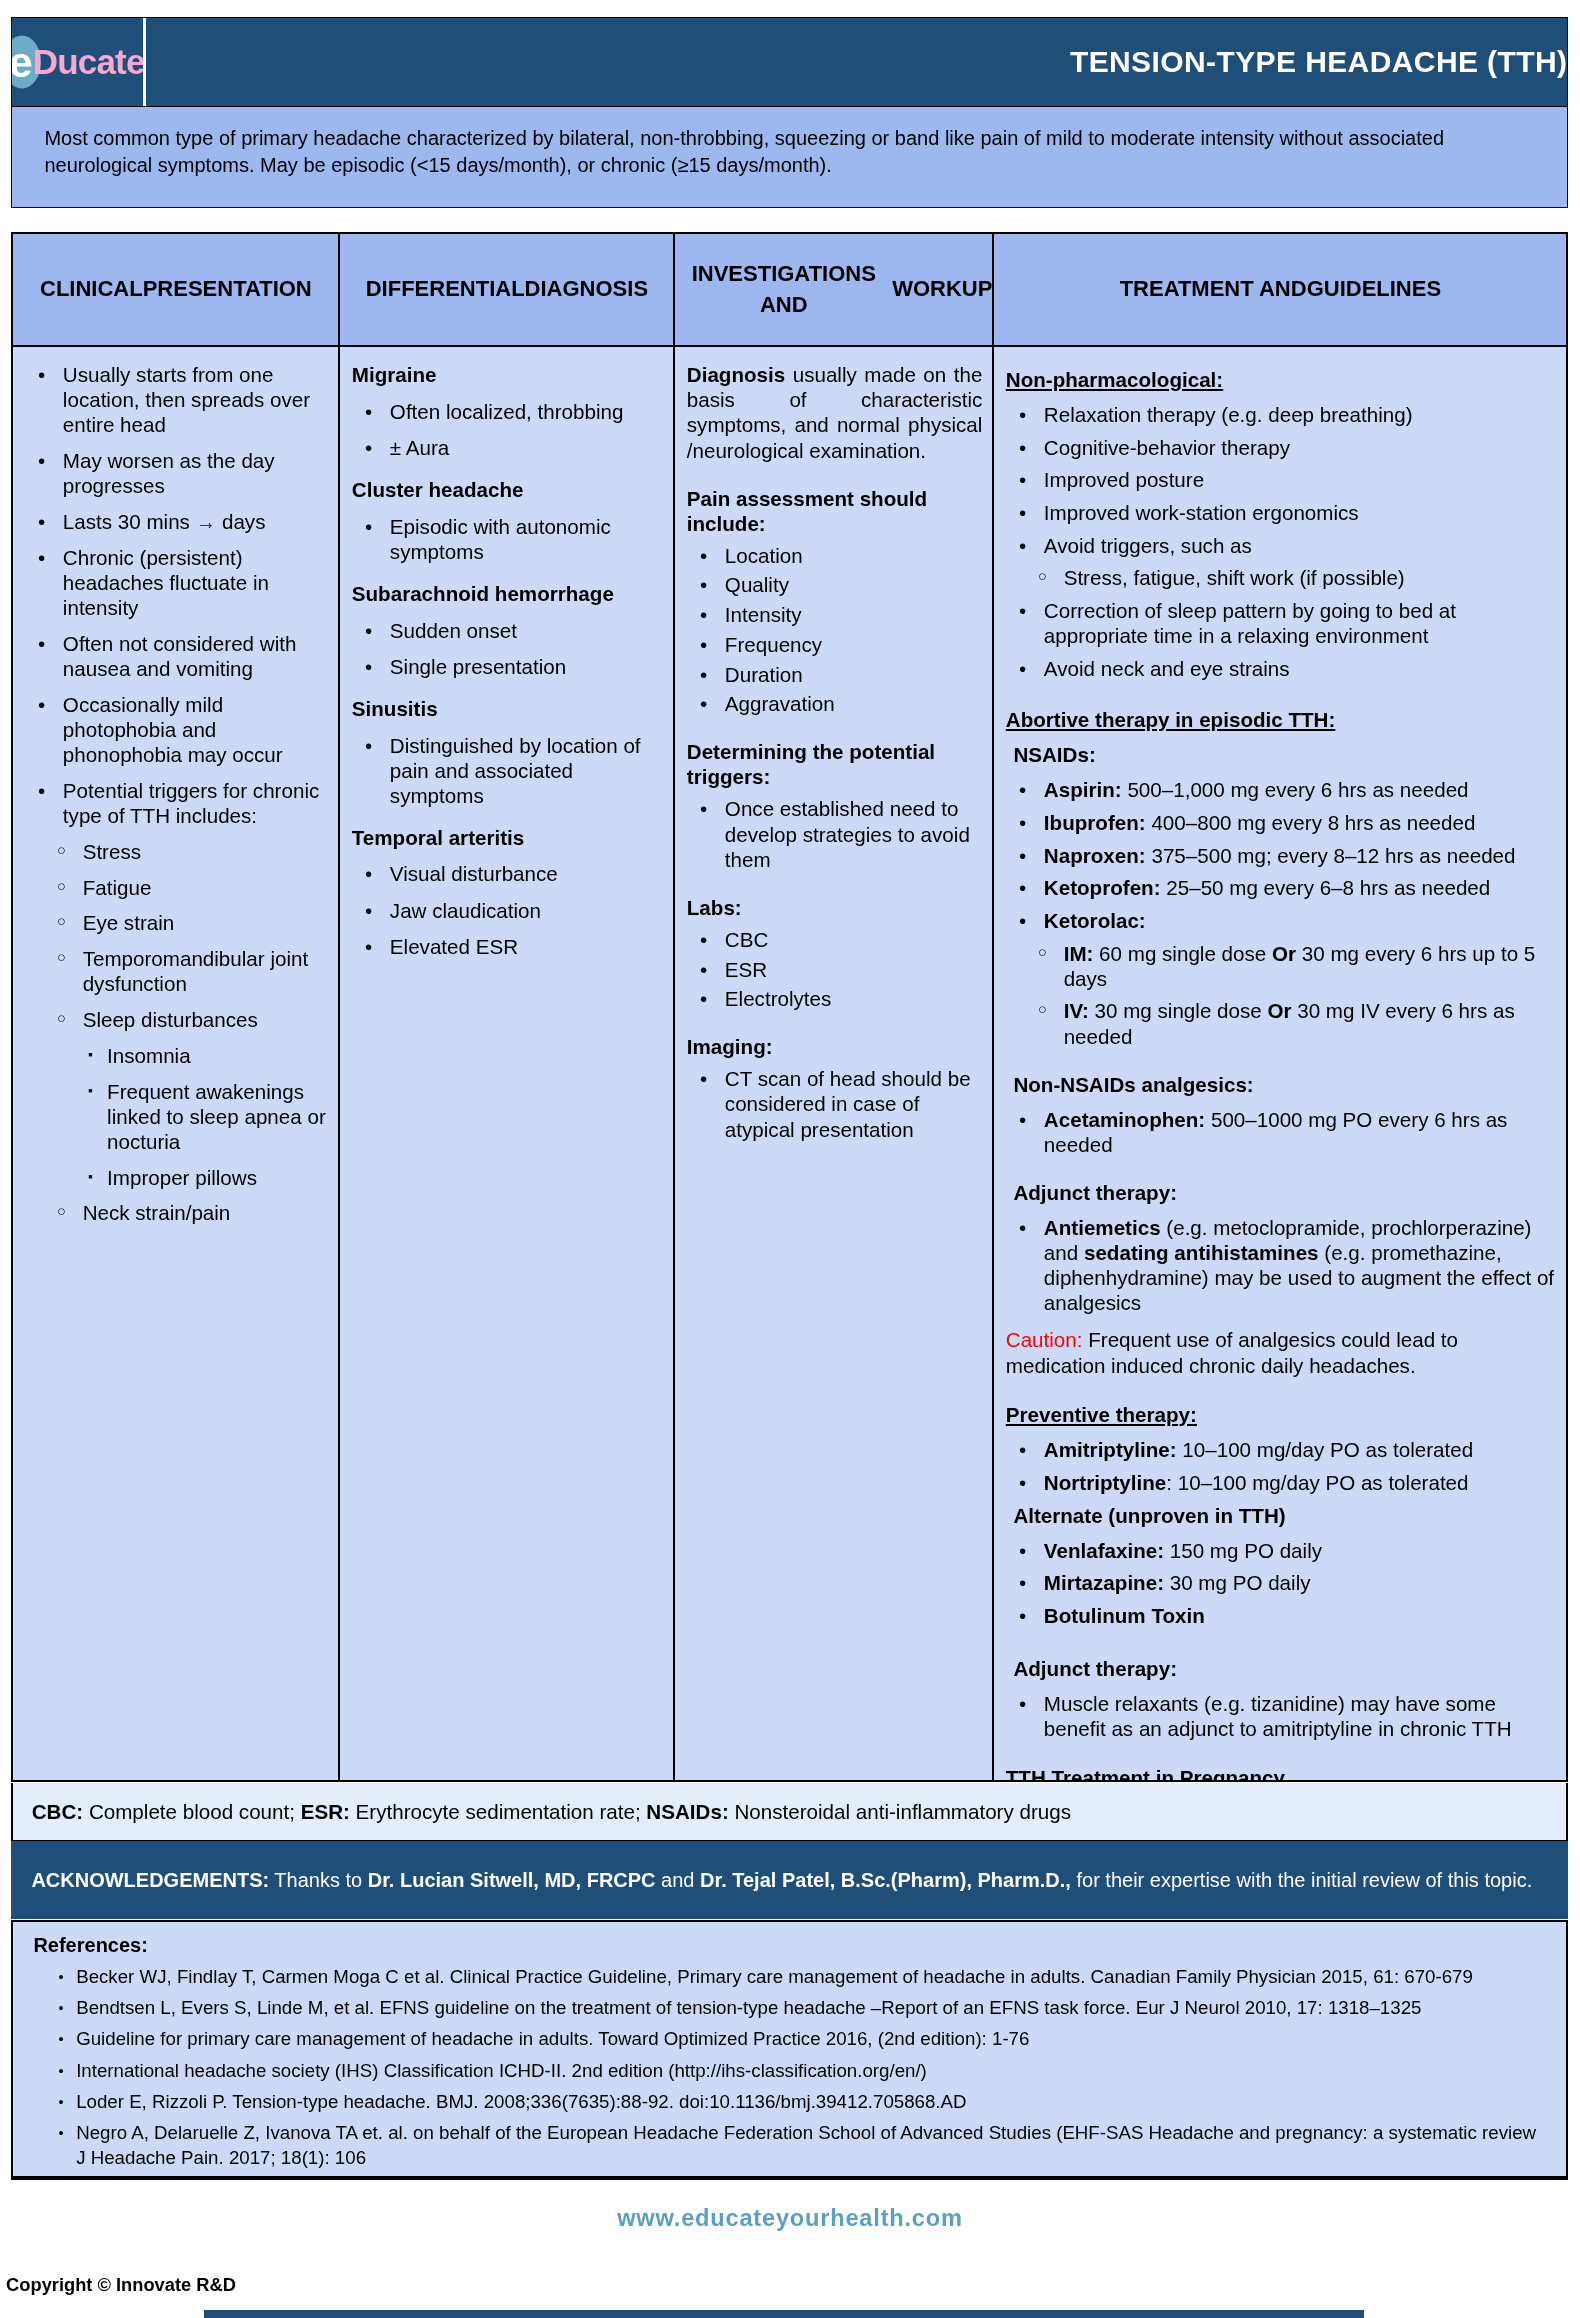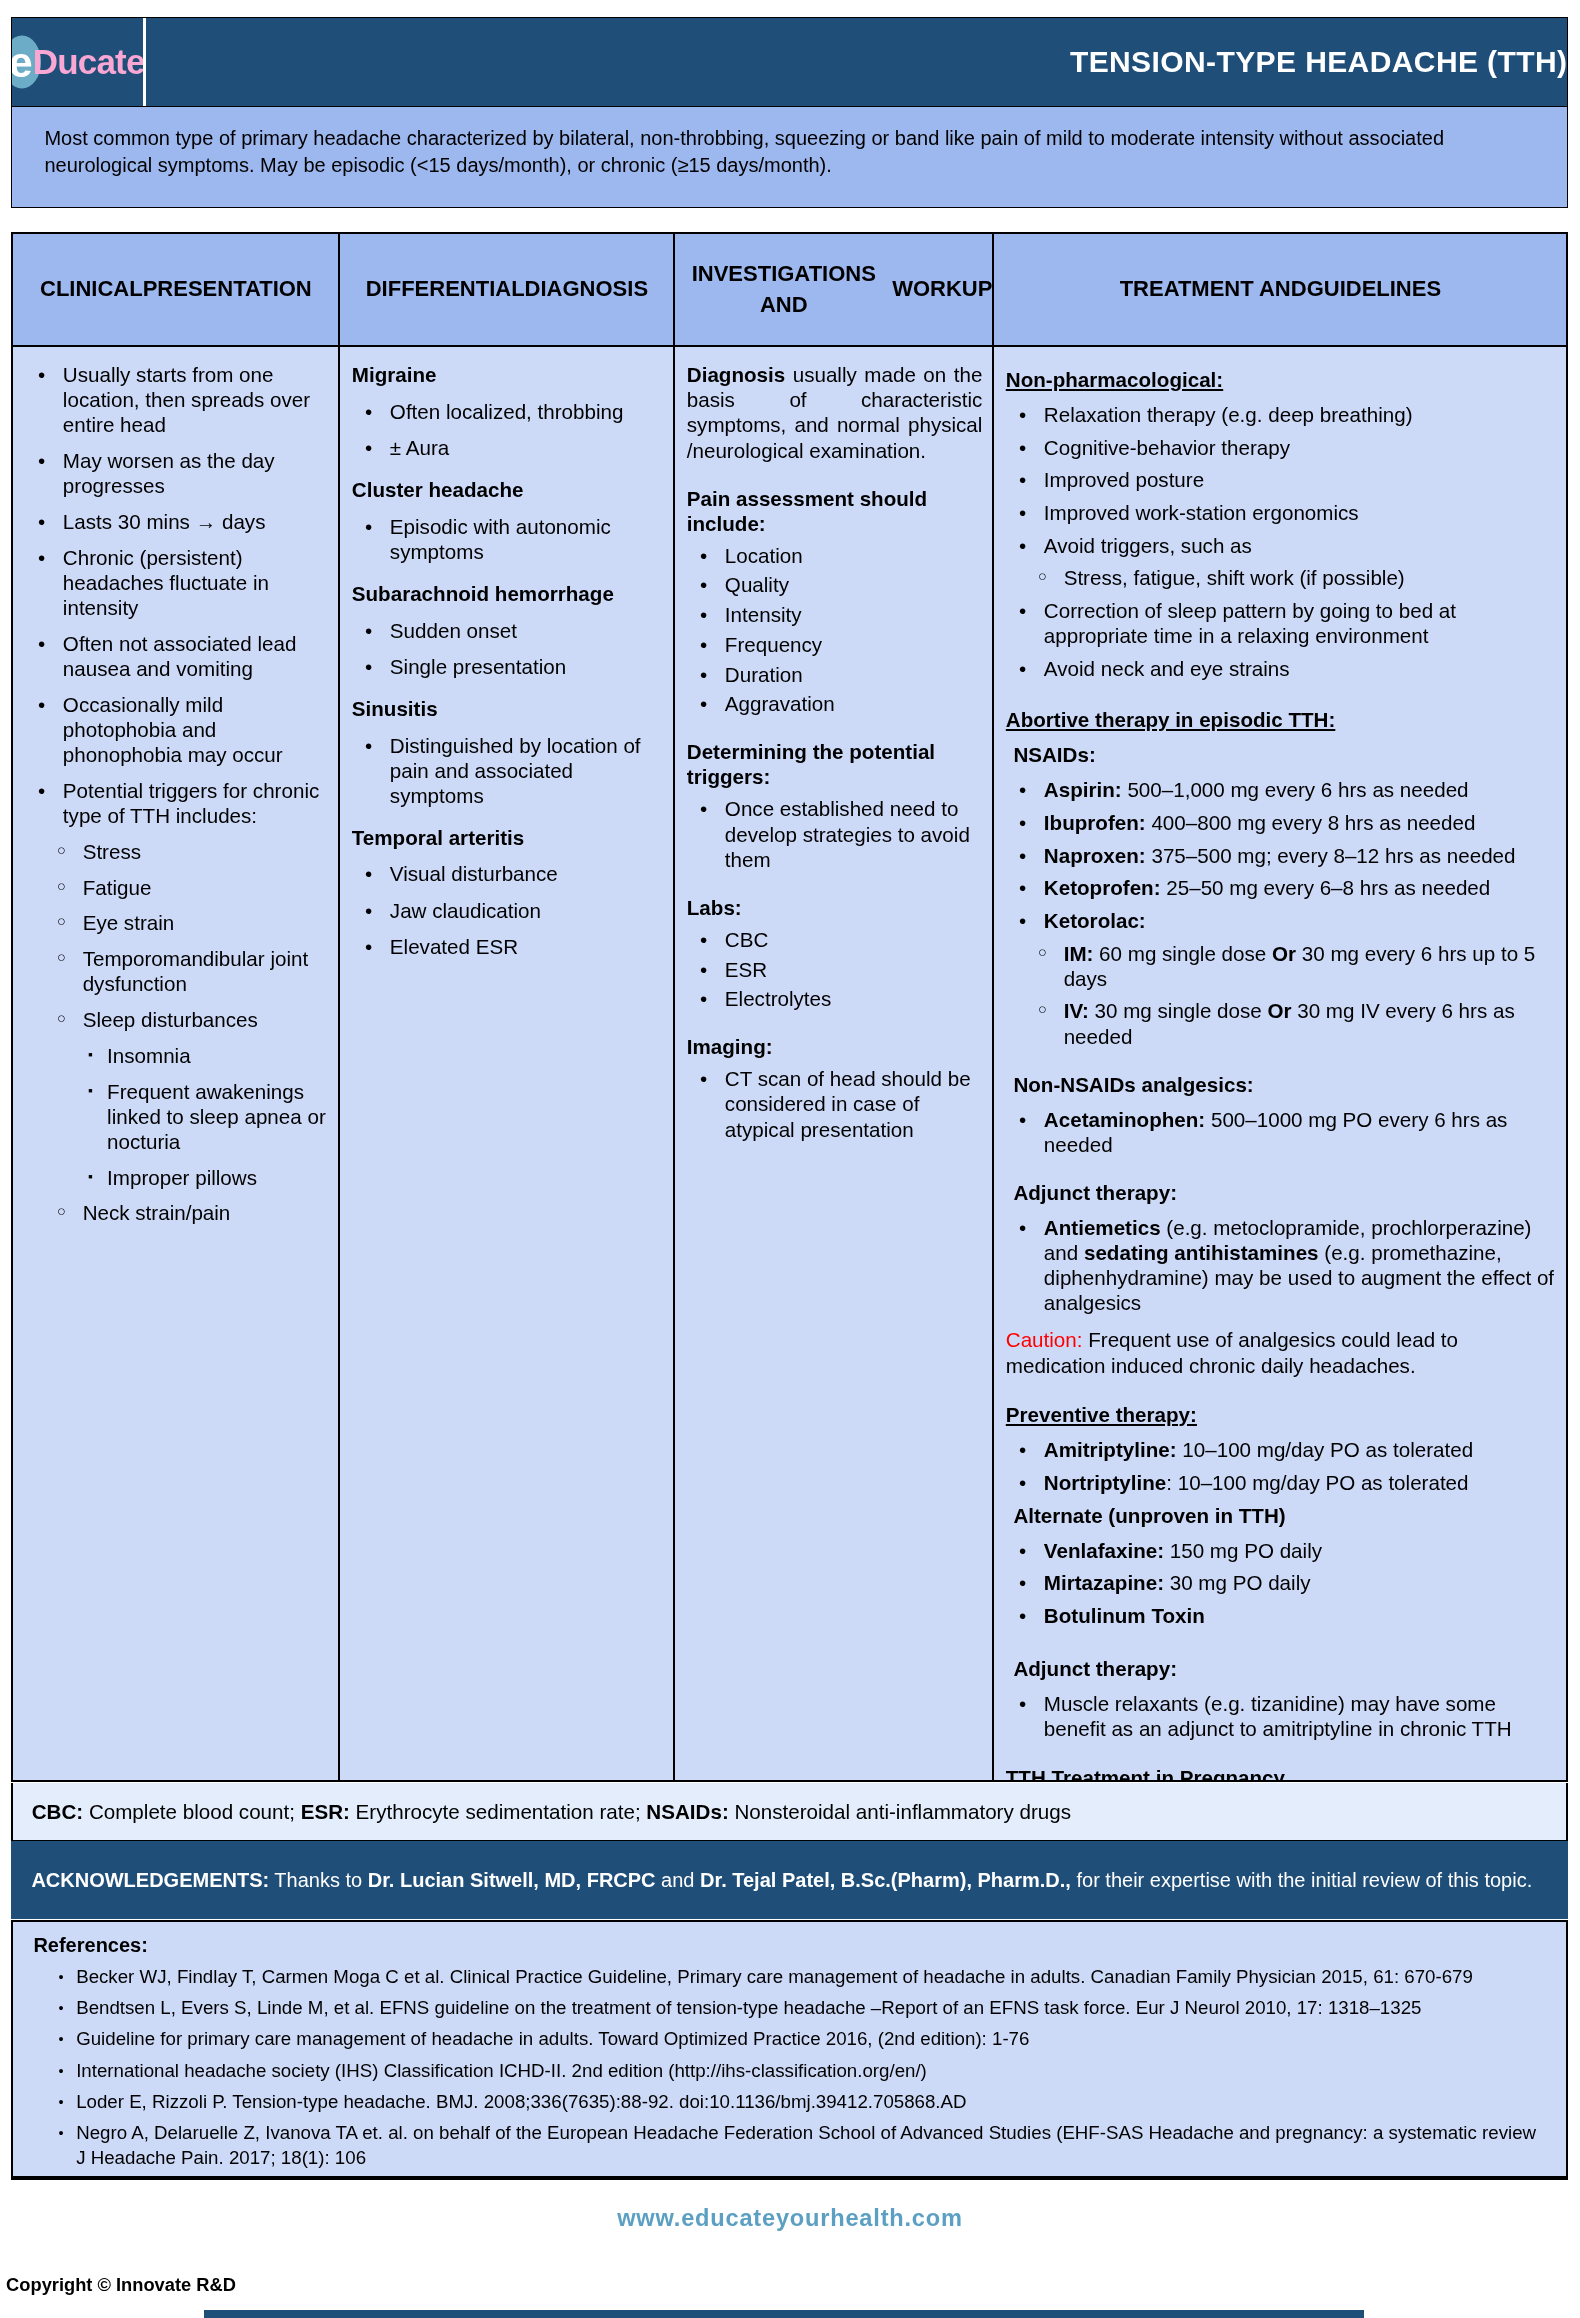--- a/index.html
+++ b/index.html
@@ -130,21 +130,21 @@
           <div class="blk bullet b1">
             <span class="mk">•</span>
             <span class="tx"><span class="r-t">Lasts 30 mins </span><span class="r-b">→</span><span class="r-t"> days</span></span>
           </div>
           <div class="blk bullet b1">
             <span class="mk">•</span>
             <span class="tx"><span class="r-t">Chronic (persistent) headaches fluctuate in intensity</span></span>
           </div>
           <div class="blk bullet b1">
             <span class="mk">•</span>
-            <span class="tx"><span class="r-t">Often not associated lead nausea and vomiting</span></span>
+            <span class="tx"><span class="r-t">Often not considered with nausea and vomiting</span></span>
           </div>
           <div class="blk bullet b1">
             <span class="mk">•</span>
             <span class="tx"><span class="r-t">Occasionally mild photophobia and phonophobia may occur</span></span>
           </div>
           <div class="blk bullet b1">
             <span class="mk">•</span>
             <span class="tx"><span class="r-t">Potential triggers for chronic type of TTH includes:</span></span>
           </div>
           <div class="blk bullet b2">

